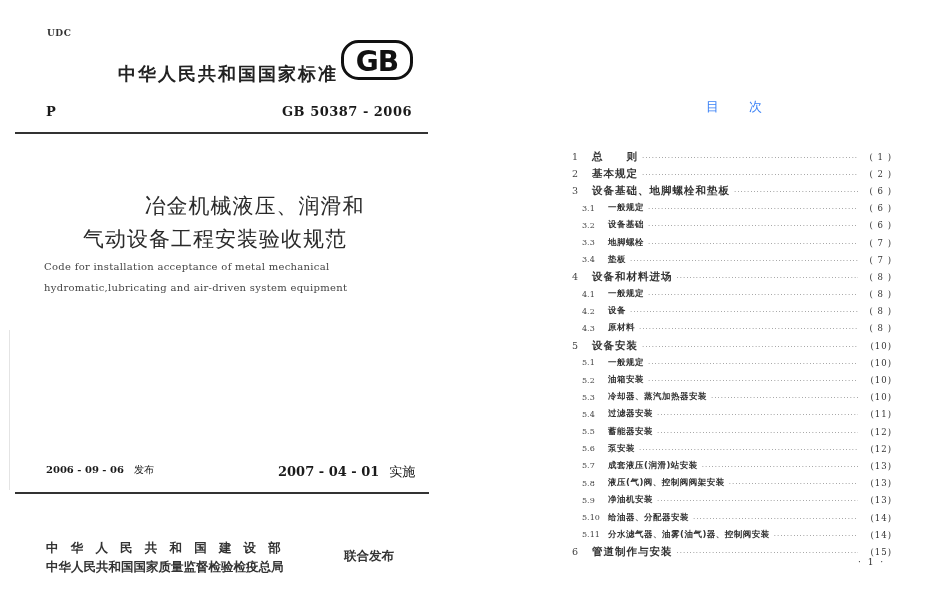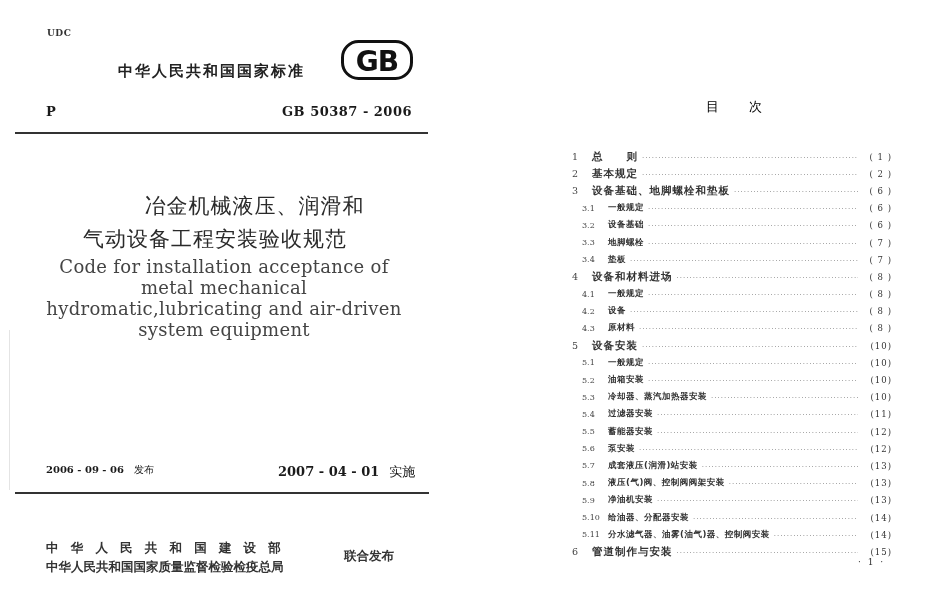--- a/index.html
+++ b/index.html
@@ -6,45 +6,45 @@
   body {
     width: 950px; height: 606px; position: relative; overflow: hidden;
     font-family: "DejaVu Serif", "Liberation Serif", serif; color: #1a1a1a;
   }
   .page { position: absolute; top: 0; height: 472px; background: #fff; }
   .left-page { left: 0; width: 470px; }
   .right-page { left: 470px; width: 480px; }
 
   
   .udc { position: absolute; left: 47px; top: 28px; font-size: 9px; font-weight: bold; color: #333; letter-spacing: .5px; }
-  .national-std { position: absolute; left: 118px; top: 62px; font-family: "DejaVu Sans", sans-serif; font-size: 15px; font-weight: bold; letter-spacing: 2px; color: #222; text-align: center; }
+  .national-std { position: absolute; left: 118px; top: 62px; font-family: "DejaVu Sans", sans-serif; font-size: 18px; font-weight: bold; letter-spacing: 2px; color: #222; text-align: center; }
   .gb-logo { position: absolute; left: 341px; top: 40px; width: 72px; height: 40px; }
   .cls-p { position: absolute; left: 46px; top: 104px; font-size: 13px; font-weight: bold; }
   .std-number { position: absolute; right: 58px; top: 104px; font-size: 13px; font-weight: bold; letter-spacing: .5px; }
   .rule { position: absolute; height: 2px; background: #333; }
   .rule-top { left: 15px; width: 413px; top: 132px; }
   .rule-bottom { left: 15px; width: 414px; top: 492px; }
   .vline { position: absolute; left: 9px; top: 330px; width: 1px; height: 160px; background: #e4e4e4; }
 
   .title-cn { position: absolute; left: 0; width: 470px; top: 190px; text-align: center; font-size: 21px; line-height: 33px; letter-spacing: 1px; color: #2a2a2a; }
   .title-cn .l1 { display: block; padding-left: 28px; margin-left: 11px; }
   .title-cn .l2 { display: block; padding-left: 0; margin-left: -40px; }
-  .title-en { position: absolute; left: 36px; width: 376px; top: 256px; text-align: center; font-size: 18px; line-height: 21px; color: #444; letter-spacing: .3px; }
+  .title-en { position: absolute; left: 44px; width: 376px; top: 256px; font-size: 10px; line-height: 21px; color: #444; letter-spacing: .3px; }
 
   .issue-date { position: absolute; left: 46px; top: 463px; font-size: 10px; font-weight: bold; }
   .impl-date { position: absolute; left: 278px; top: 463px; font-size: 13px; font-weight: bold; }
   .date-label { font-family: "DejaVu Sans", sans-serif; font-weight: normal; margin-left: 10px; }
 
   .publisher { position: absolute; left: 46px; top: 538px; font-family: "DejaVu Sans", sans-serif; font-size: 12.5px; font-weight: bold; color: #333; line-height: 19px; }
   .pub-line1 { display: block; letter-spacing: 12.2px; }
   .pub-line2 { display: block; letter-spacing: 0px; }
   .joint { position: absolute; left: 344px; top: 548px; font-family: "DejaVu Sans", sans-serif; font-size: 12.5px; font-weight: bold; color: #333; }
 
   
-  .toc-title { position: absolute; left: 236px; top: 98px; font-family: "DejaVu Sans", sans-serif; font-size: 13px; color: #000000; letter-spacing: 30px; }
+  .toc-title { position: absolute; left: 236px; top: 98px; font-family: "DejaVu Sans", sans-serif; font-size: 13px; color: #3b82f6; letter-spacing: 30px; }
   .toc { position: absolute; left: 102px; top: 148px; width: 320px; font-family: "DejaVu Sans", sans-serif; }
   .toc-row { display: flex; align-items: center; height: 17.2px; white-space: nowrap; overflow: hidden; }
   .toc-row .num { flex: none; font-family: "DejaVu Serif", serif; color: #444; }
   .toc-row .lbl { flex: none; font-weight: bold; color: #333; }
   .toc-row .dots { flex: 1; overflow: hidden; color: #666; font-size: 7px; letter-spacing: 1px; margin: 0 4px; padding-top: 2px; }
   .toc-row .dots::before { content: "··································································································································"; }
   .toc-row .pg { flex: none; font-family: "DejaVu Serif", serif; font-size: 8.5px; color: #333; letter-spacing: 1px; width: 30px; text-align: right; }
   .lvl1 .num { width: 20px; font-size: 9.5px; }
   .lvl1 .lbl { font-size: 10.5px; letter-spacing: 1px; }
   .lvl2 { padding-left: 10px; }

